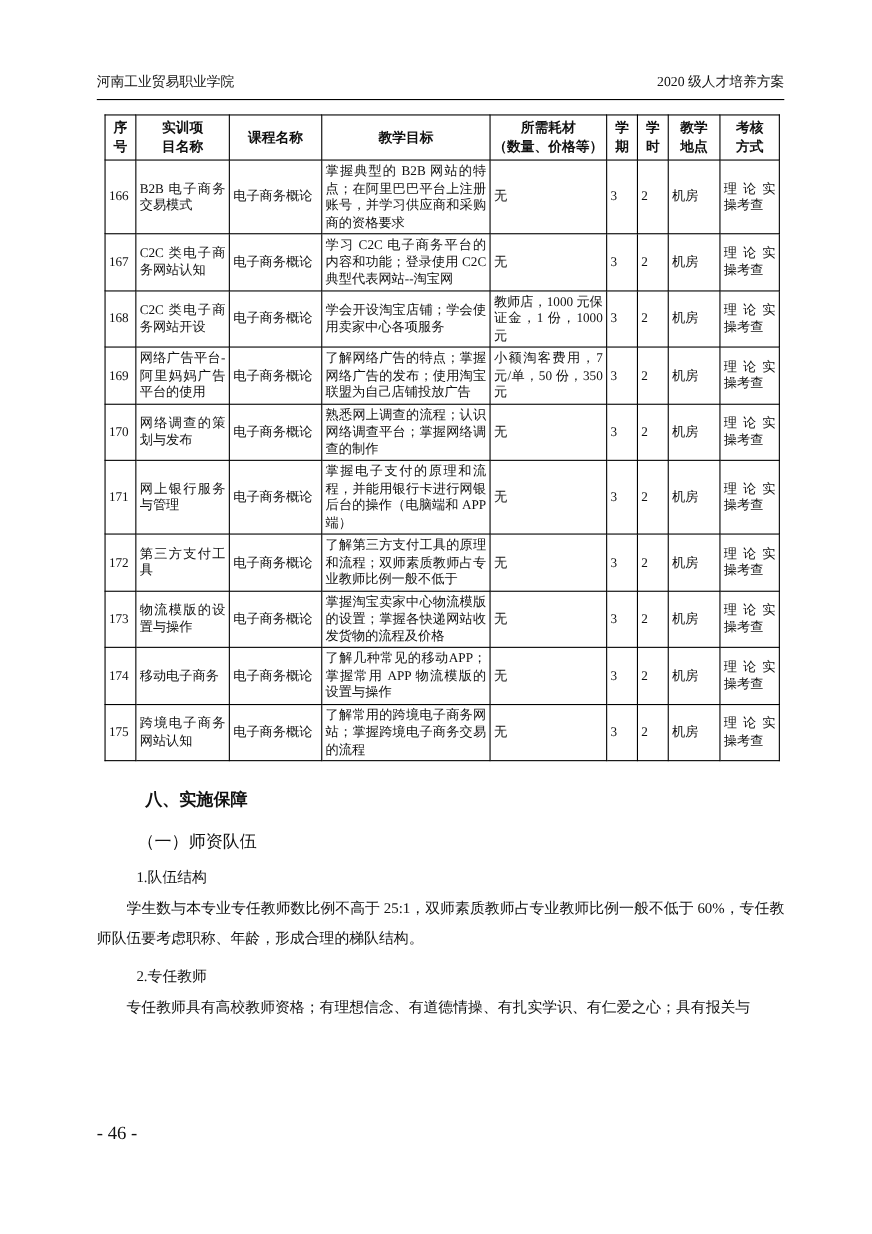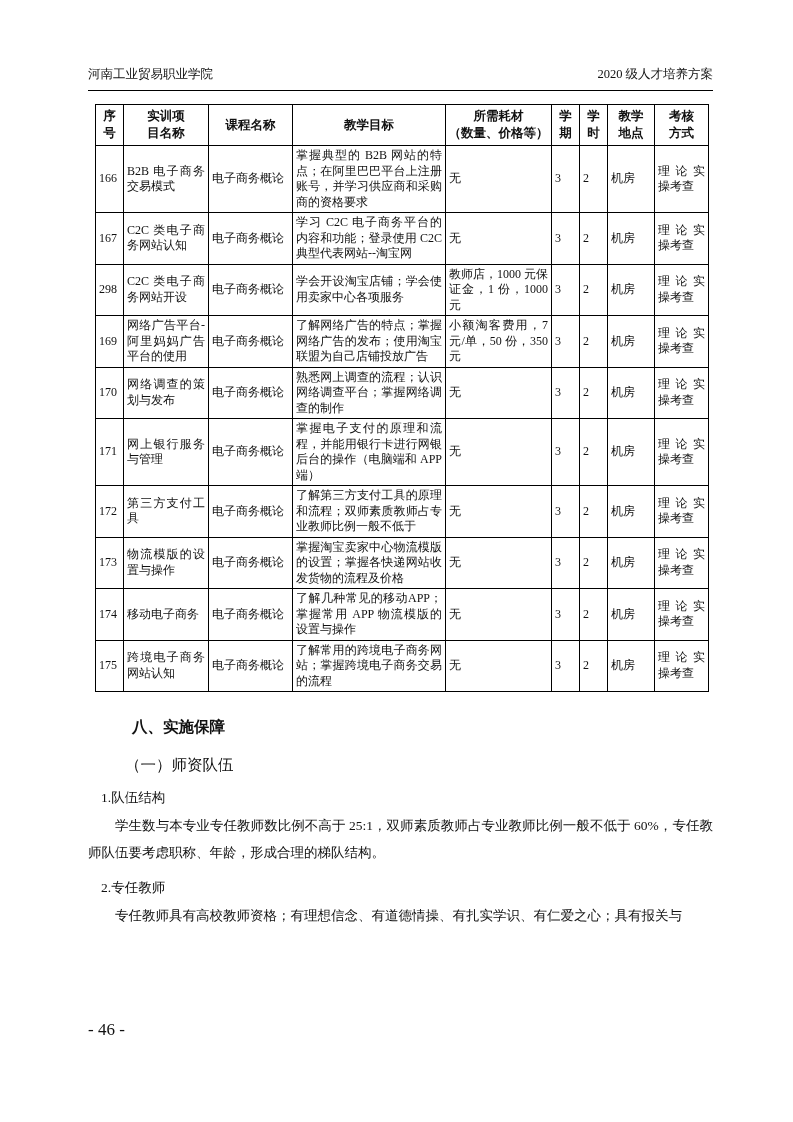--- a/index.html
+++ b/index.html
@@ -21,21 +21,21 @@
   table.train th{
     font-weight:bold;font-size:12.5px;line-height:17px;text-align:center;
     white-space:pre-line;padding:3px 2px;
   }
   table.train td{padding:2px 3px;}
   td.c{text-align:left;}
   td.j{text-align:justify;}
   td.assess{padding:2px 5px;text-align:justify;}
   h2.sec1{font-size:15.5px;font-weight:bold;margin:25px 0 0 44px;}
   h3.sec2{font-size:15.5px;font-weight:normal;margin:17px 0 0 37px;}
-  .num-title{font-size:13.5px;margin:13px 0 0 13px;}
+  .num-title{font-size:13.5px;margin:13px 0 0 36px;}
   p.body-par{
     font-size:13.5px;line-height:27px;text-indent:27px;margin:5px 16px 0 0;
     text-align:justify;width:625px;
   }
   .pg-footer{position:absolute;left:88px;bottom:82px;font-size:17px;}
 </style>
 </head>
 <body>
 
 <div class="page">
@@ -95,21 +95,21 @@
           <td class="j">C2C 类电子商务网站认知</td>
           <td class="j">电子商务概论</td>
           <td class="j">学习 C2C 电子商务平台的内容和功能；登录使用 C2C 典型代表网站--淘宝网</td>
           <td class="c">无</td>
           <td class="c">3</td>
           <td class="c">2</td>
           <td class="c">机房</td>
           <td class="assess">理论实操考查</td>
         </tr>
         <tr>
-          <td class="c">298</td>
+          <td class="c">168</td>
           <td class="j">C2C 类电子商务网站开设</td>
           <td class="j">电子商务概论</td>
           <td class="j">学会开设淘宝店铺；学会使用卖家中心各项服务</td>
           <td class="j">教师店，1000 元保证金，1 份，1000 元</td>
           <td class="c">3</td>
           <td class="c">2</td>
           <td class="c">机房</td>
           <td class="assess">理论实操考查</td>
         </tr>
         <tr>

